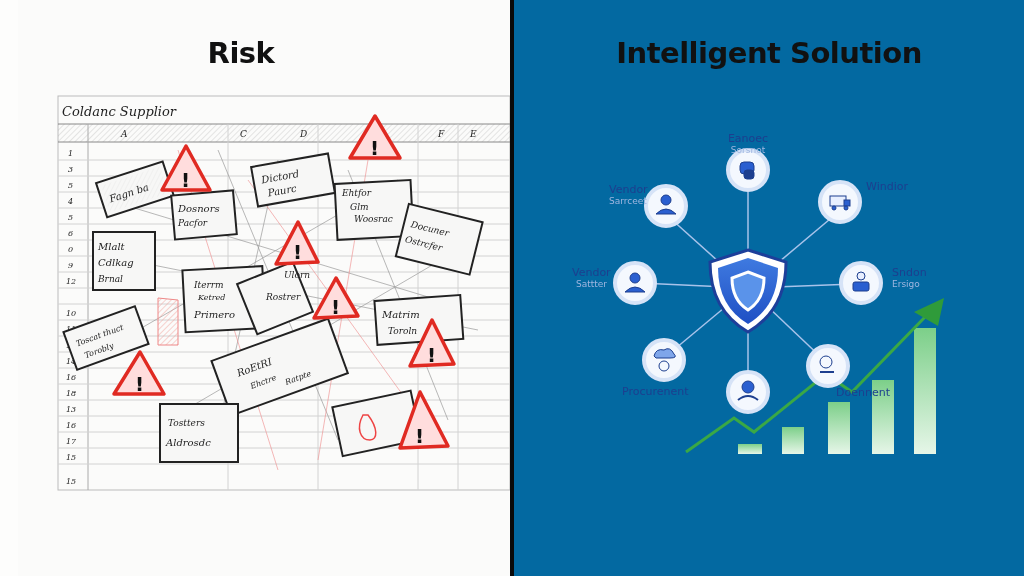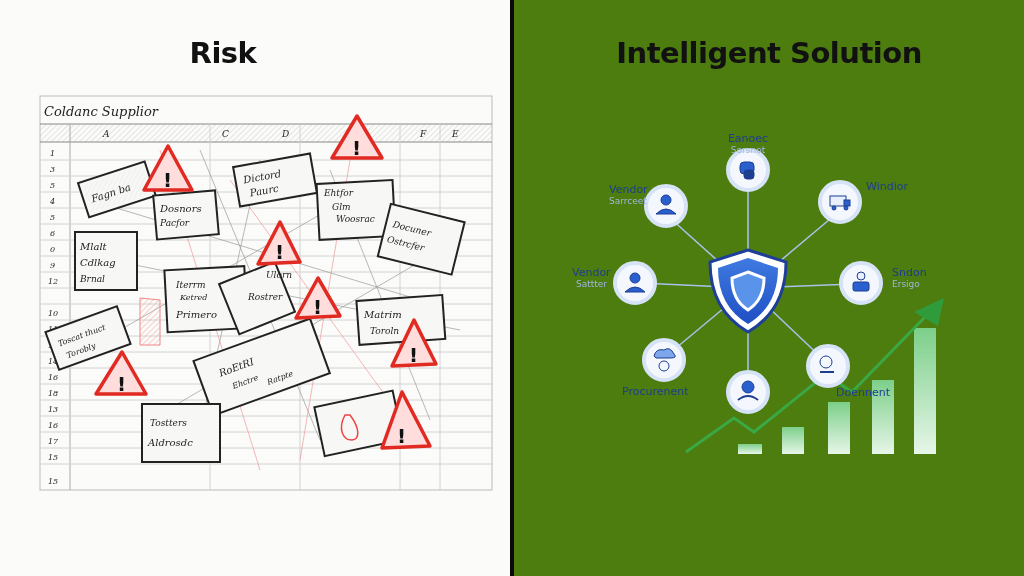--- a/index.html
+++ b/index.html
@@ -1,19 +1,19 @@
 <!DOCTYPE html>
 <html><head>
 <meta charset="utf-8">
 <style>
   html, body { margin:0; padding:0; }
   body { width:1024px; height:576px; overflow:hidden; background:#fdfdfc; position:relative; font-family:"Liberation Sans", sans-serif; }
   .panel { position:absolute; top:0; height:576px; }
-  #left { left:0; width:510px; background:#fbfbfa; }
-  #right { left:514px; width:510px; background:#4d7c0f; }
+  #left { left:18px; width:510px; background:#fbfbfa; }
+  #right { left:514px; width:510px; background:#0369a1; }
   #divider { position:absolute; left:510px; top:0; width:4px; height:576px; background:#0a0a0a; }
   .title { position:absolute; top:36px; width:100%; text-align:center; font-size:29px; font-weight:bold; color:#111; font-family:"DejaVu Sans", sans-serif; letter-spacing:-0.5px; }
   #left .title { left:-32px; }
   #right .title { left:0; }
   svg { position:absolute; left:0; top:0; }
   .sk { font-family:"DejaVu Serif", serif; font-style:italic; fill:#222; }
   .lbl { font-family:"DejaVu Sans", sans-serif; font-size:11px; fill:#1d3f8f; }
   .sub { font-family:"DejaVu Sans", sans-serif; font-size:9px; fill:#9fb6e0; }
 </style>
 </head>

